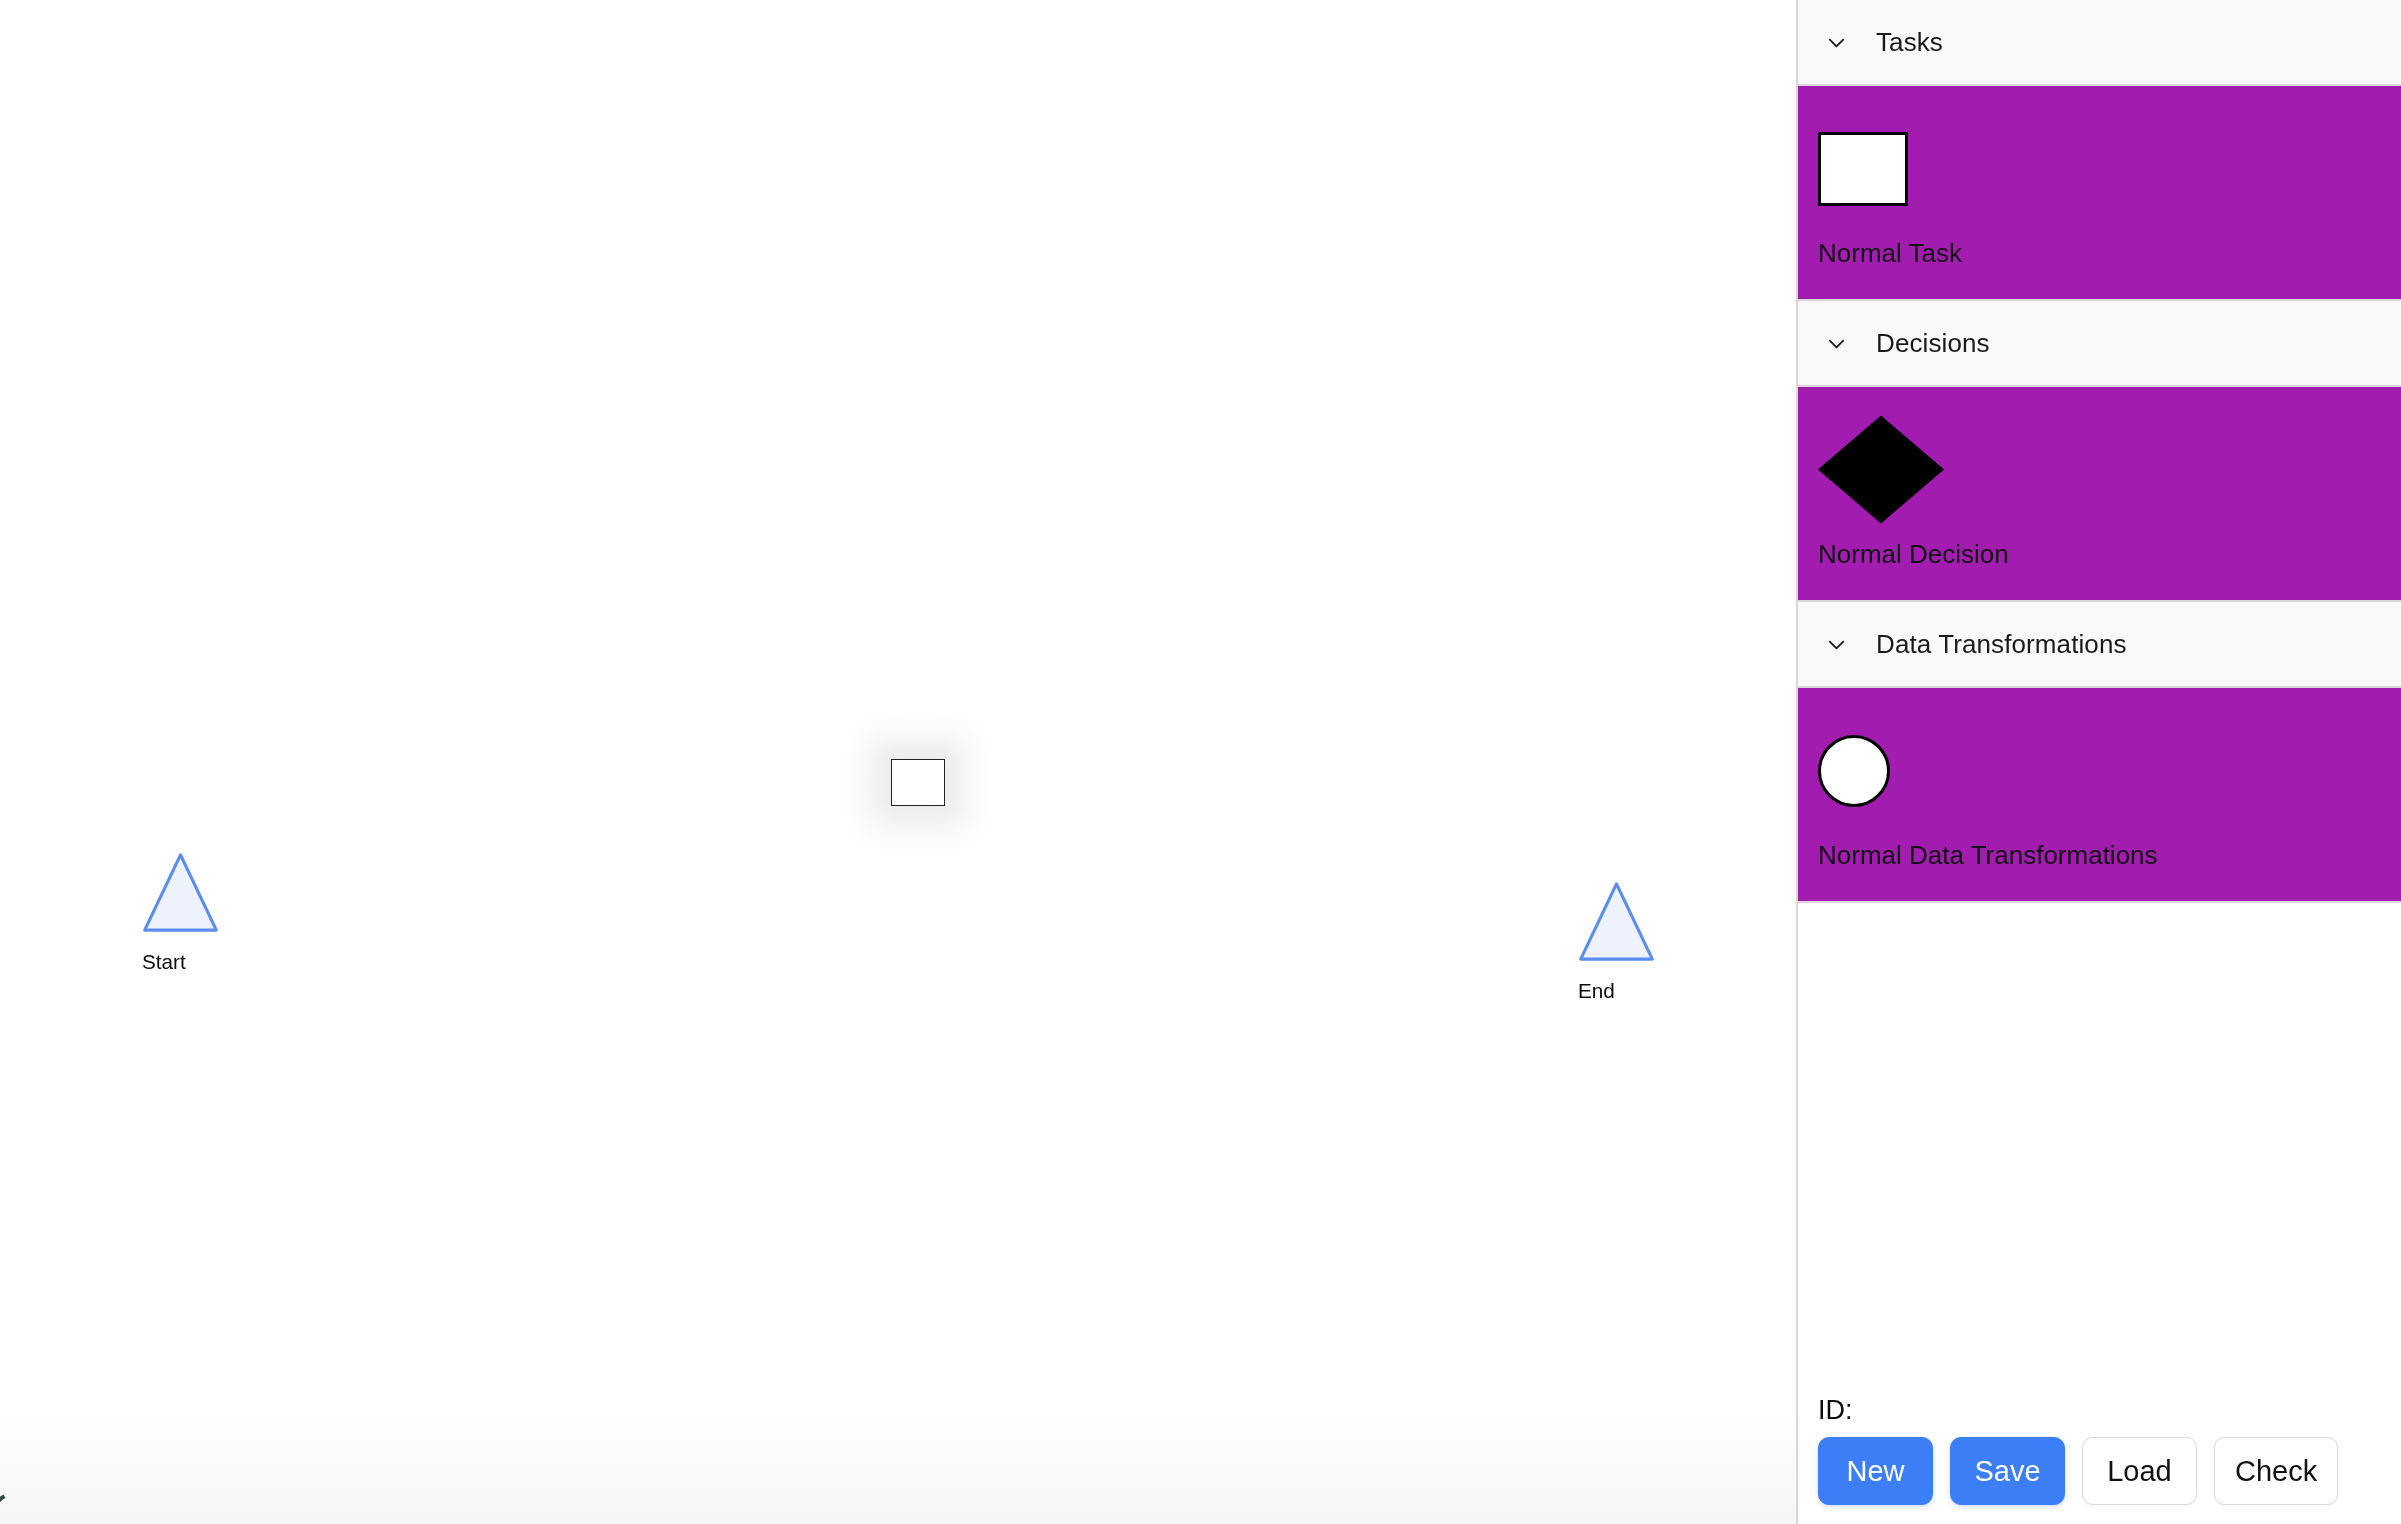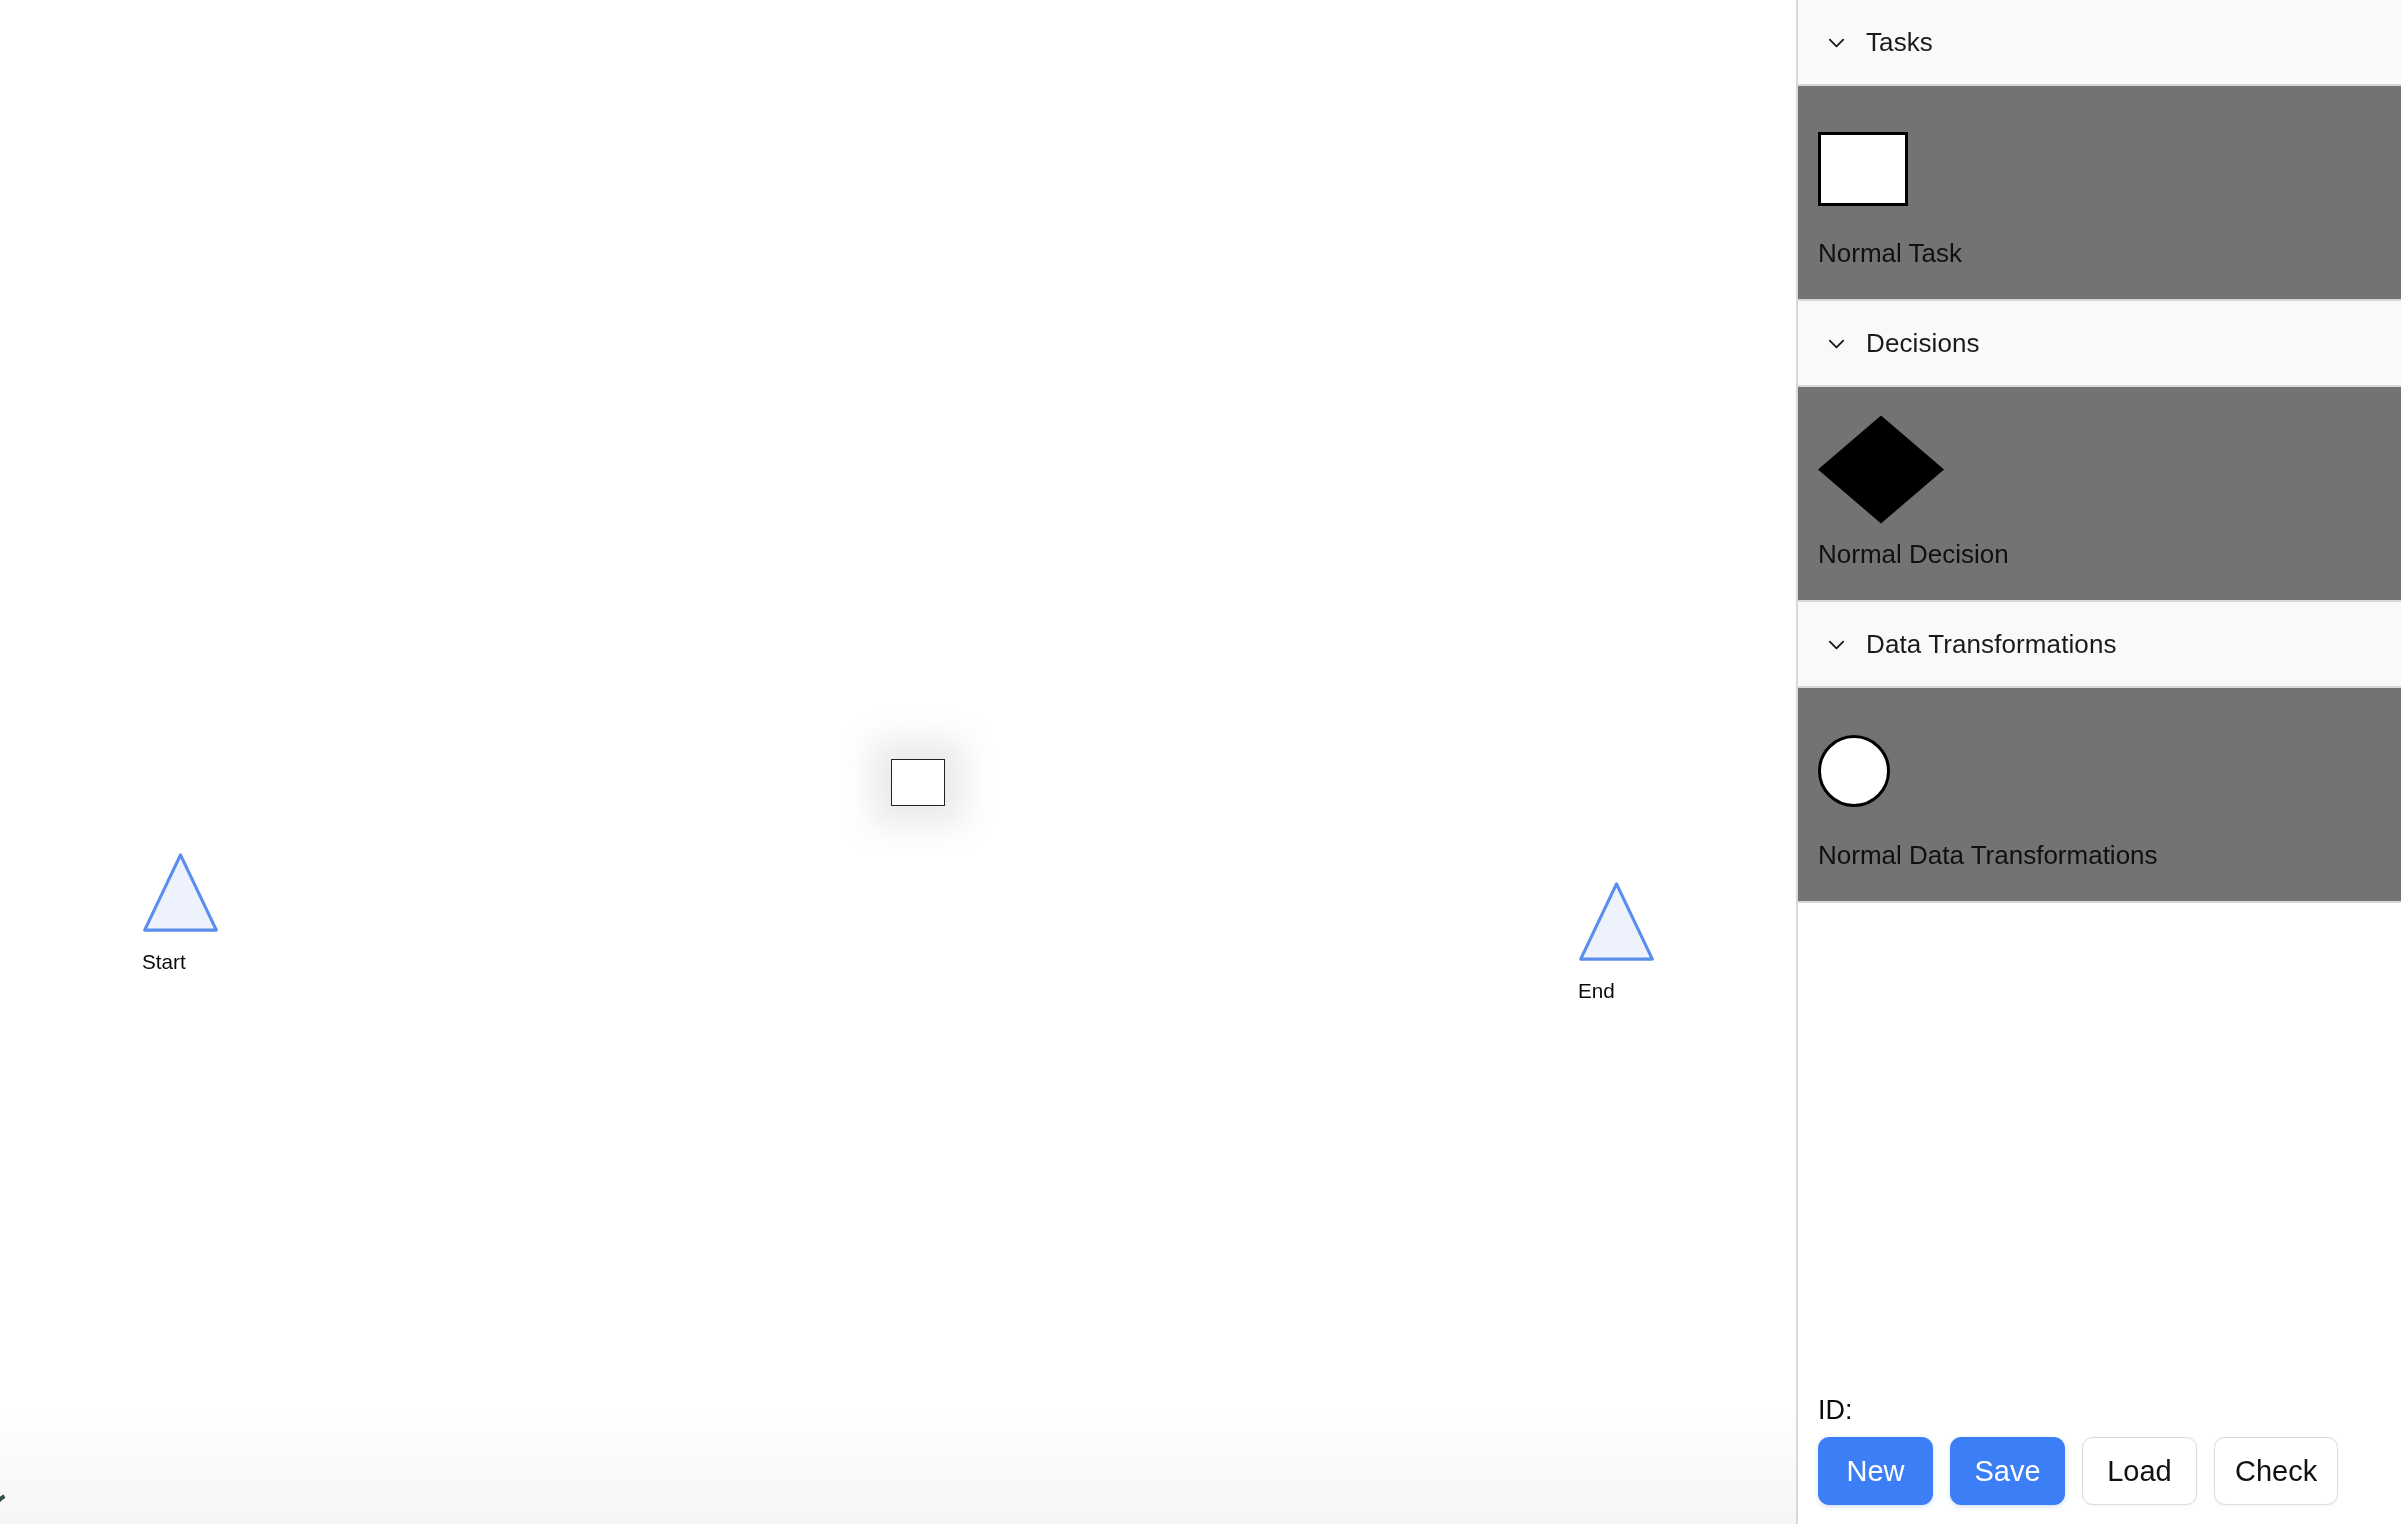--- a/index.html
+++ b/index.html
@@ -105,42 +105,42 @@
   }
 
   .section-header {
     box-sizing: border-box;
     height: 86px;
     background: #f9f9f9;
     border-bottom: 2.7px solid #d8d8d8;
     display: flex;
     align-items: center;
     padding-left: 27px;
-    gap: 18px;
+    gap: 28px;
     cursor: pointer;
   }
 
   .chevron {
     width: 23px;
     height: 23px;
     flex: 0 0 auto;
     display: block;
   }
 
   .section-title {
     font-size: 26px;
     line-height: 30.5px;
     color: #1a1a1a;
     font-family: "Liberation Sans", sans-serif;
     letter-spacing: 0.1px;
   }
 
   .section-body {
     box-sizing: border-box;
-    background: #737373;
+    background: #a21caf;
     border-bottom: 2.7px solid #d8d8d8;
     padding: 36px 0 30.5px 20px;
     display: flex;
     flex-direction: column;
   }
 
   .shape-wrap {
     height: 93px;
     display: flex;
     align-items: center;

